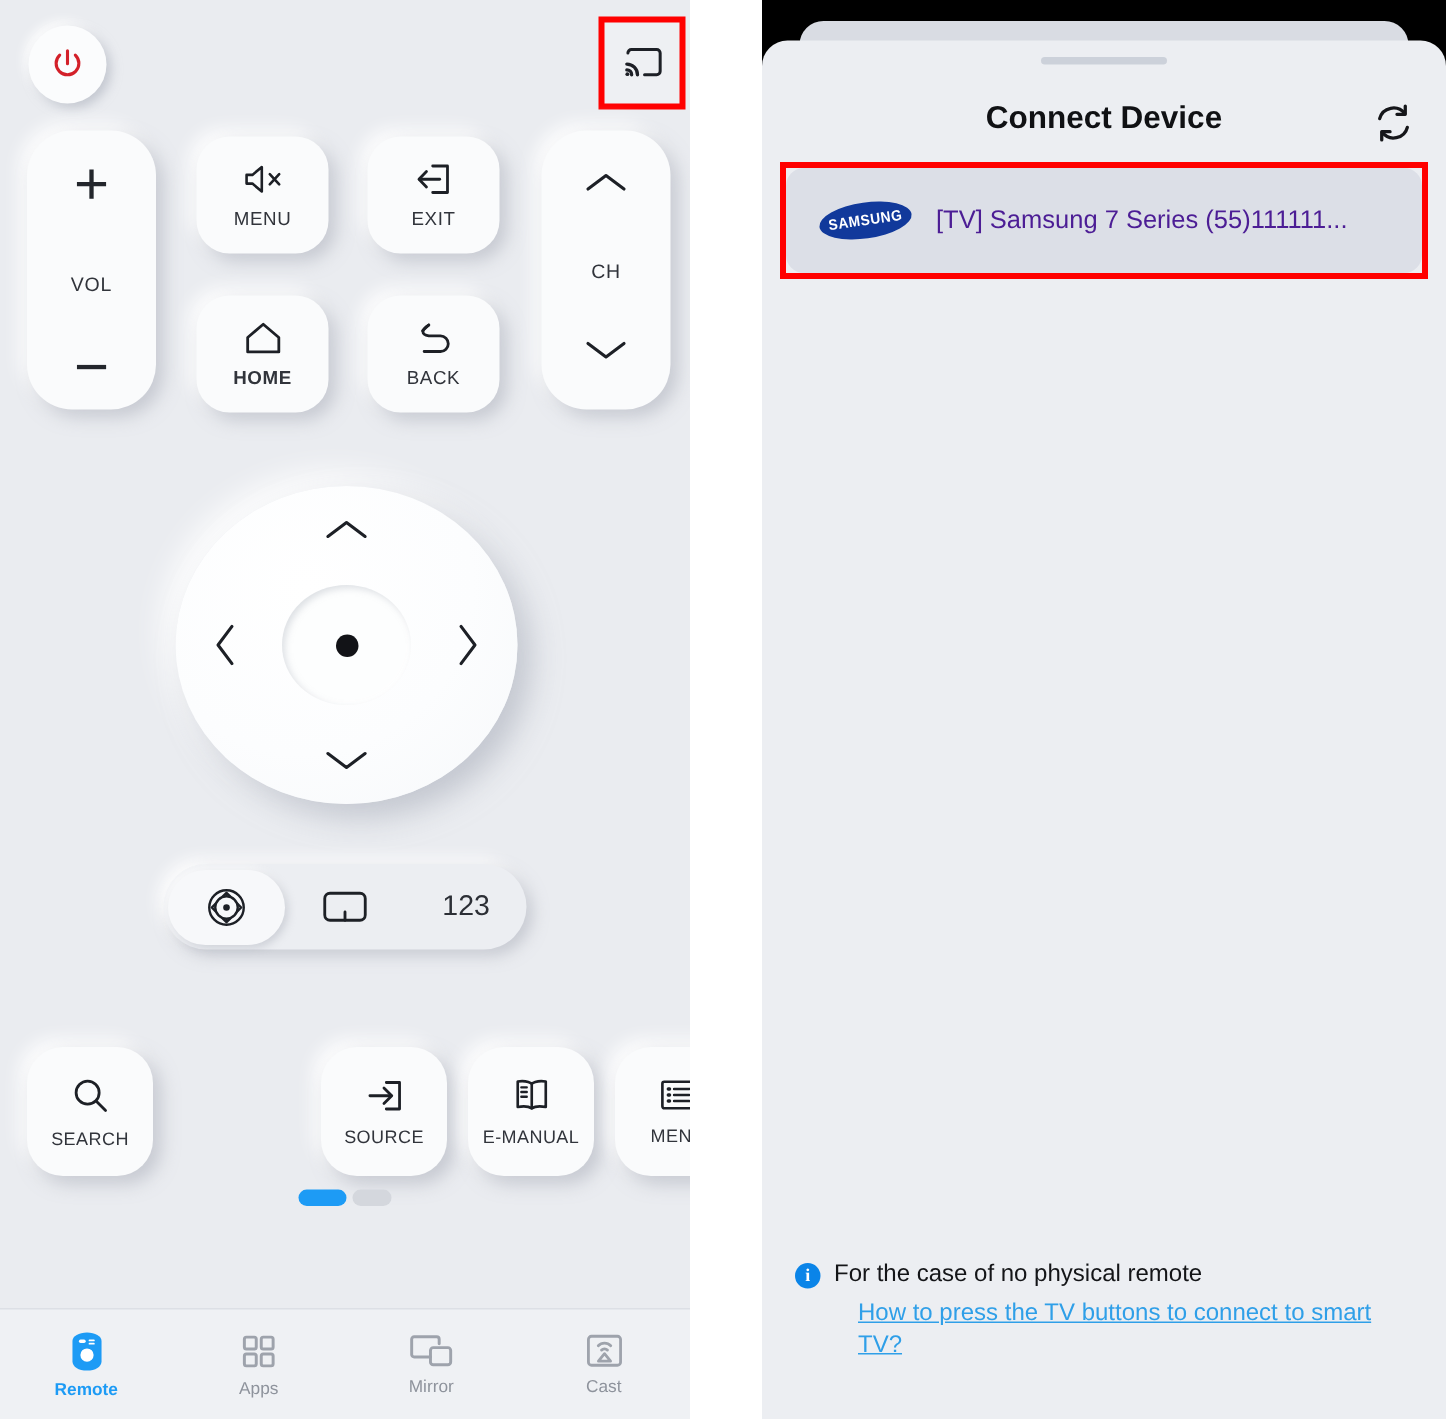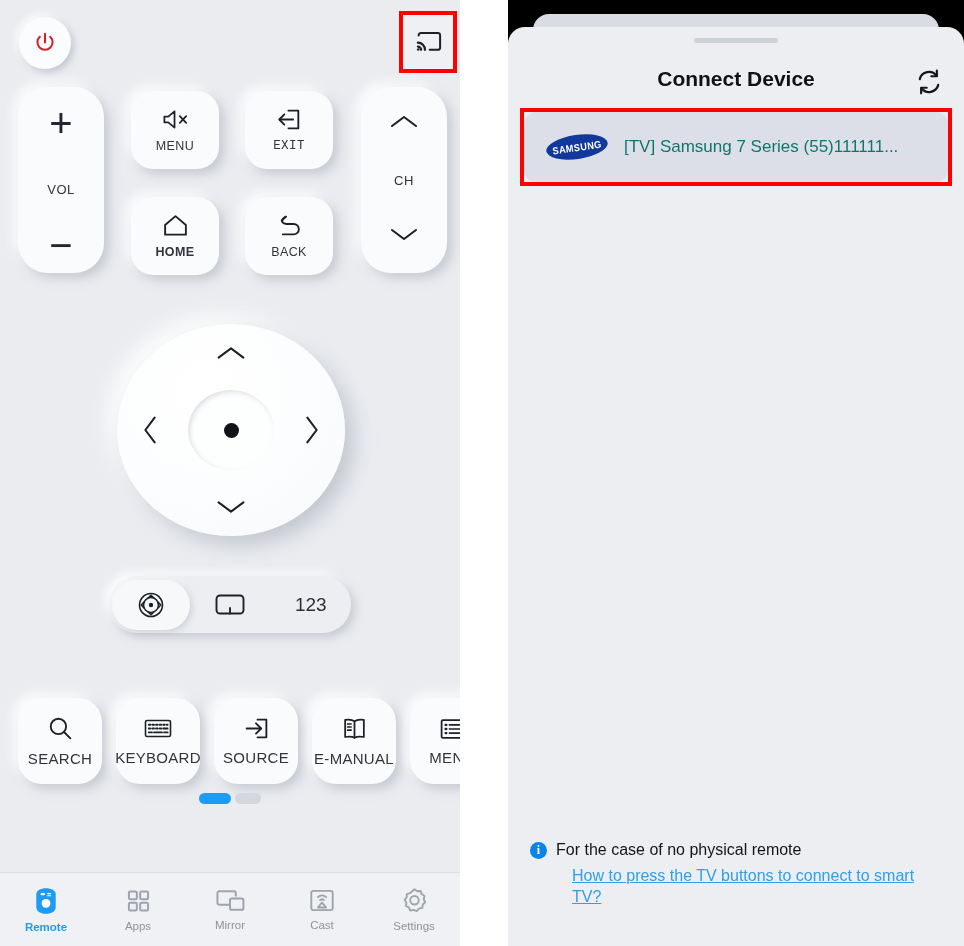--- a/index.html
+++ b/index.html
@@ -57,21 +57,21 @@
   .minus-sign { font-size: 40px; font-weight: 300; color:#23262c; line-height:.2; }
 
   .sq-btn {
     position:absolute; width:88px; height:78px; border-radius:22px;
     background:#fafbfc;
     box-shadow: 5px 5px 11px rgba(163,168,180,.5), -5px -5px 11px rgba(255,255,255,.95);
     display:flex; flex-direction:column; align-items:center; justify-content:center; gap:7px;
   }
   .sq-btn .lbl { font-size:12.5px; color:#31343b; letter-spacing:.4px; }
   .btn-mute { left:131px; top:91px; }
-  .btn-exit { left:245px; top:91px;font-family:Liberation Mono, monospace; }
+  .btn-exit { left:245px; top:91px; }
   .btn-home { left:131px; top:197px;font-weight:bold; }
   .btn-back { left:245px; top:197px;align-items:center; }
 
   
   .dpad-wrap {
     position:absolute; left:117px; top:324px; width:228px; height:212px;
   }
   .dpad {
     position:absolute; left:0; top:0; width:228px; height:212px;
     border-radius:50%;
@@ -109,21 +109,21 @@
   }
 
   
   .action-row { position:absolute; left:0; top:698px; width:470px; height:92px; }
   .act-btn {
     position:absolute; top:0; width:84px; height:86px; border-radius:24px;
     background:#fafbfc;
     box-shadow: 5px 5px 11px rgba(163,168,180,.5), -5px -5px 11px rgba(255,255,255,.95);
     display:flex; flex-direction:column; align-items:center; justify-content:center; gap:8px;
   }
-  .act-btn .lbl { font-size:15px; color:#31343b; letter-spacing:.3px; white-space:nowrap; }
+  .act-btn .lbl { font-size:12px; color:#31343b; letter-spacing:.3px; white-space:nowrap; }
   .pager { position:absolute; left:0; top:793px; width:460px; display:flex; justify-content:center; gap:4px; }
   .pg { width:26px; height:11px; border-radius:6px; background:#d4d7dd; }
   .pg.on { background:#1d9bf5; width:32px; }
 
   
   .tabbar {
     position:absolute; left:0; bottom:0; width:460px; height:74px;
     background:#eff1f4; border-top:1px solid #dcdfe5;
     display:flex; align-items:center;
   }
@@ -163,21 +163,21 @@
   }
   .samsung-logo {
     width:62px; height:24px; border-radius:50%; background:#11399b;
     display:flex; align-items:center; justify-content:center;
     transform: rotate(-8deg); flex:0 0 auto;
   }
   .samsung-logo span {
     color:#ffffff; font-size:10px; font-weight:bold; letter-spacing:.4px;
     transform: scaleX(.92);
   }
-  .device-name { font-size:17px; color:#0f766e; white-space:nowrap; }
+  .device-name { font-size:17px; color:#4c1d95; white-space:nowrap; }
   .red-outline-device {
     position:absolute; left:12px; top:81px; width:432px; height:78px;
     border:4px solid #ff0000; pointer-events:none;
   }
 
   .footer-note {
     position:absolute; left:22px; bottom:38px; width:410px;
   }
   .note-line1 { display:flex; align-items:flex-start; gap:9px; margin-bottom:6px; }
   .info-icon {
@@ -315,29 +315,20 @@
 
     <div class="action-row">
       <div class="act-btn" style="left:18px">
         <svg width="27" height="27" viewBox="0 0 26 26" fill="none" stroke="#1d2026" stroke-width="1.8" stroke-linecap="round">
           <circle cx="11" cy="11" r="7.4"></circle>
             <path d="M16.4 16.4 L22.5 22.5"></path>
         </svg>
         <div class="lbl">SEARCH</div>
       </div>
 
-      <div class="act-btn" style="left:116px">
-        <svg width="30" height="25" viewBox="0 0 30 24" fill="none" stroke="#1d2026" stroke-width="1.6" stroke-linecap="round">
-          <rect x="2.5" y="4" width="25" height="16" rx="1.6"></rect>
-          <path d="M5.8 8.2 H7.4 M9.4 8.2 H11 M13 8.2 H14.6 M16.6 8.2 H18.2 M20.2 8.2 H21.8 M23.8 8.2 H24.6" stroke-width="1.9"></path>
-          <path d="M5.8 12 H7.4 M9.4 12 H11 M13 12 H14.6 M16.6 12 H18.2 M20.2 12 H24.6" stroke-width="1.9"></path>
-          <path d="M5.8 15.9 H9 M11 15.9 H19 M21 15.9 H24.6" stroke-width="1.9"></path>
-        </svg>
-        <div class="lbl">KEYBOARD</div>
-      </div>
 
       <div class="act-btn" style="left:214px">
         <svg width="27" height="25" viewBox="0 0 26 24" fill="none" stroke="#1d2026" stroke-width="1.8" stroke-linecap="round" stroke-linejoin="round">
           <path d="M14 3.5 H22.5 V20.5 H14"></path>
           <path d="M17 12 H3.5"></path>
           <path d="M12.5 7 L17.5 12 L12.5 17"></path>
         </svg>
         <div class="lbl">SOURCE</div>
       </div>
 
@@ -393,27 +384,20 @@
         <div class="lbl">Mirror</div>
       </div>
       <div class="tab">
         <svg width="26" height="25" viewBox="0 0 25 23" fill="none" stroke="#9ea3ac" stroke-width="1.8" stroke-linecap="round" stroke-linejoin="round">
           <rect x="2.2" y="2.2" width="20.6" height="18.6" rx="2"></rect>
           <path d="M8.5 8.3 A5.5 5.5 0 0 1 16.5 8.3"></path>
           <path d="M10.6 11.1 A2.8 2.8 0 0 1 14.4 11.1"></path>
           <path d="M8.6 18.2 L12.5 13.4 L16.4 18.2 Z"></path>
         </svg>
         <div class="lbl">Cast</div>
-      </div>
-      <div class="tab">
-        <svg width="27" height="27" viewBox="0 0 26 26" fill="none" stroke="#9ea3ac" stroke-width="1.8" stroke-linejoin="round">
-          <path d="M13 2.2 L15.6 4.1 L18.8 3.8 L19.9 6.8 L22.6 8.6 L21.9 11.8 L23.3 14.7 L20.9 16.9 L20.5 20.1 L17.3 20.8 L15.1 23.2 L12.1 22 L9 22.7 L7.6 19.8 L4.8 18.2 L5.1 15 L3.4 12.3 L5.5 10 L5.6 6.8 L8.8 5.8 Z"></path>
-          <circle cx="13" cy="12.8" r="4.1"></circle>
-        </svg>
-        <div class="lbl">Settings</div>
       </div>
     </div>
   </div>
 
   <div class="right-panel">
     <div class="sheet-back"></div>
     <div class="sheet">
       <div class="grabber"></div>
       <div class="sheet-title">Connect Device</div>
       <div class="refresh-btn">

